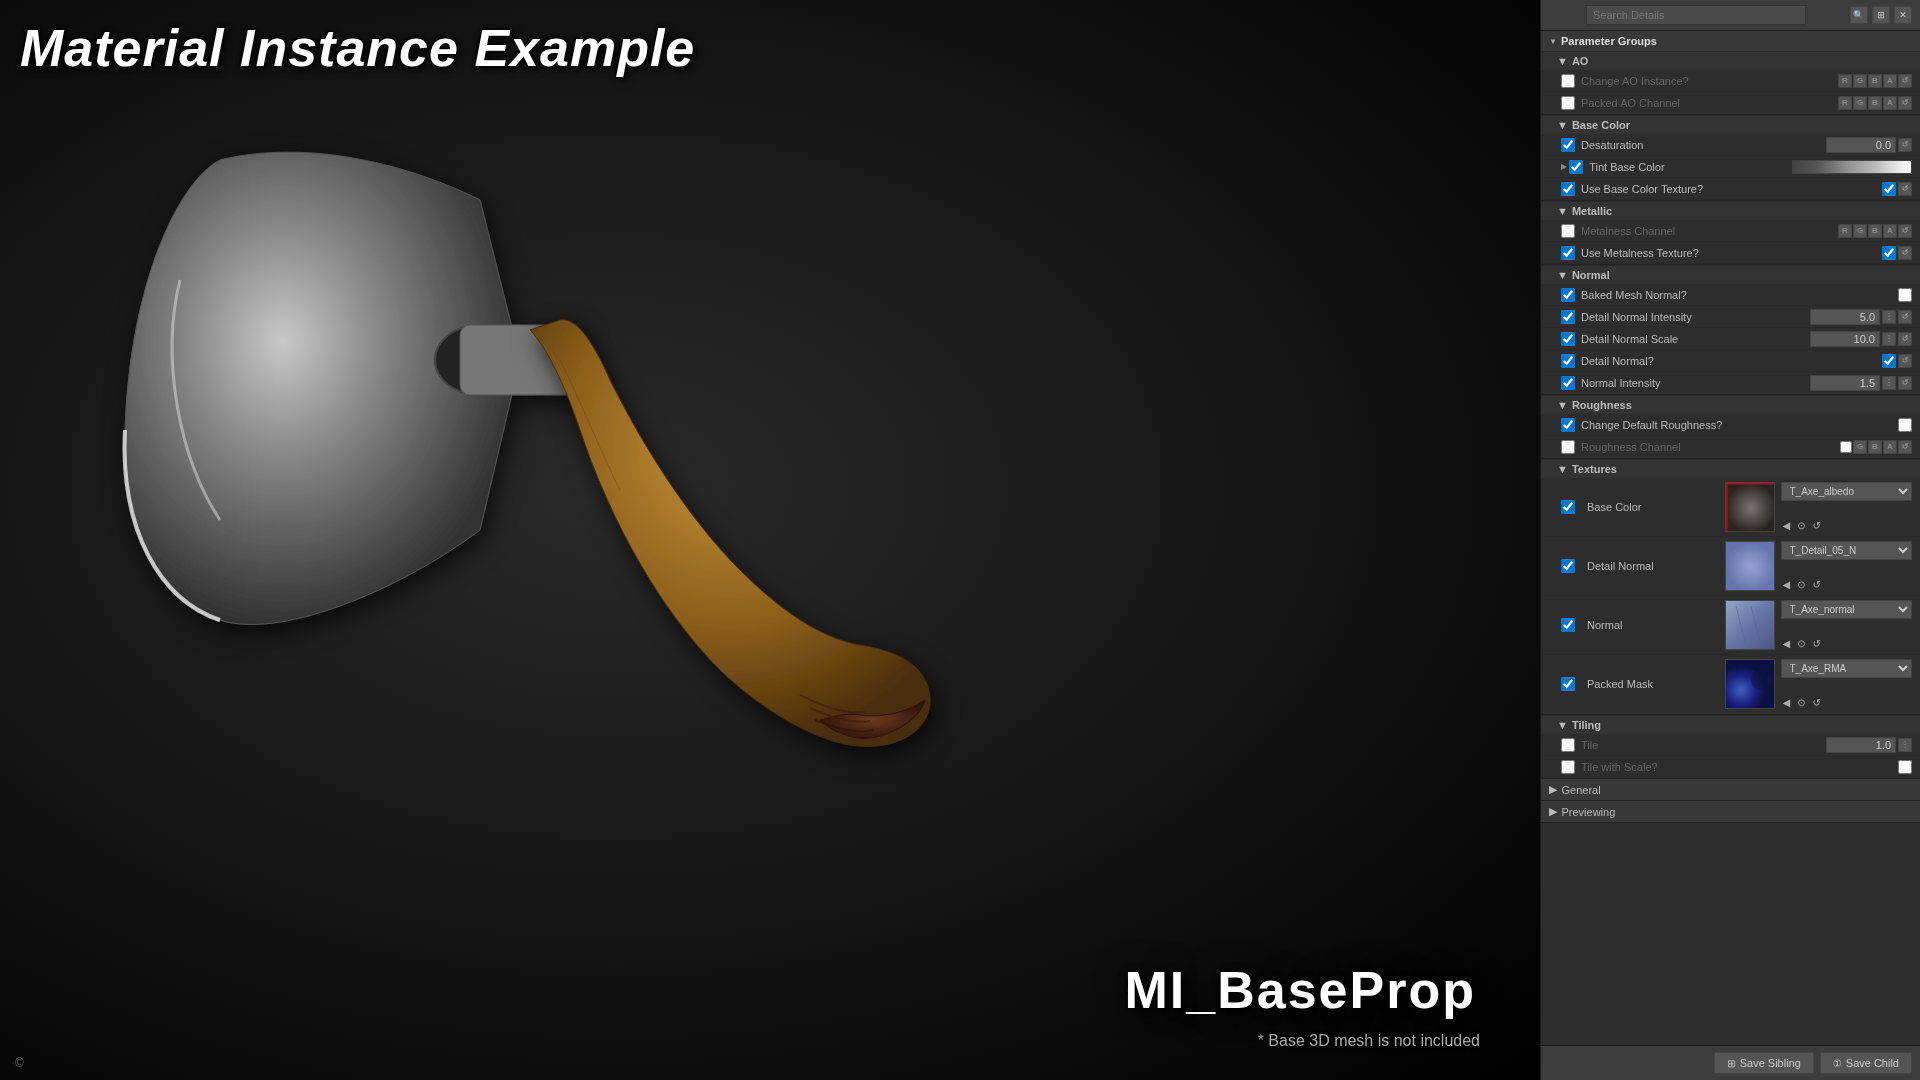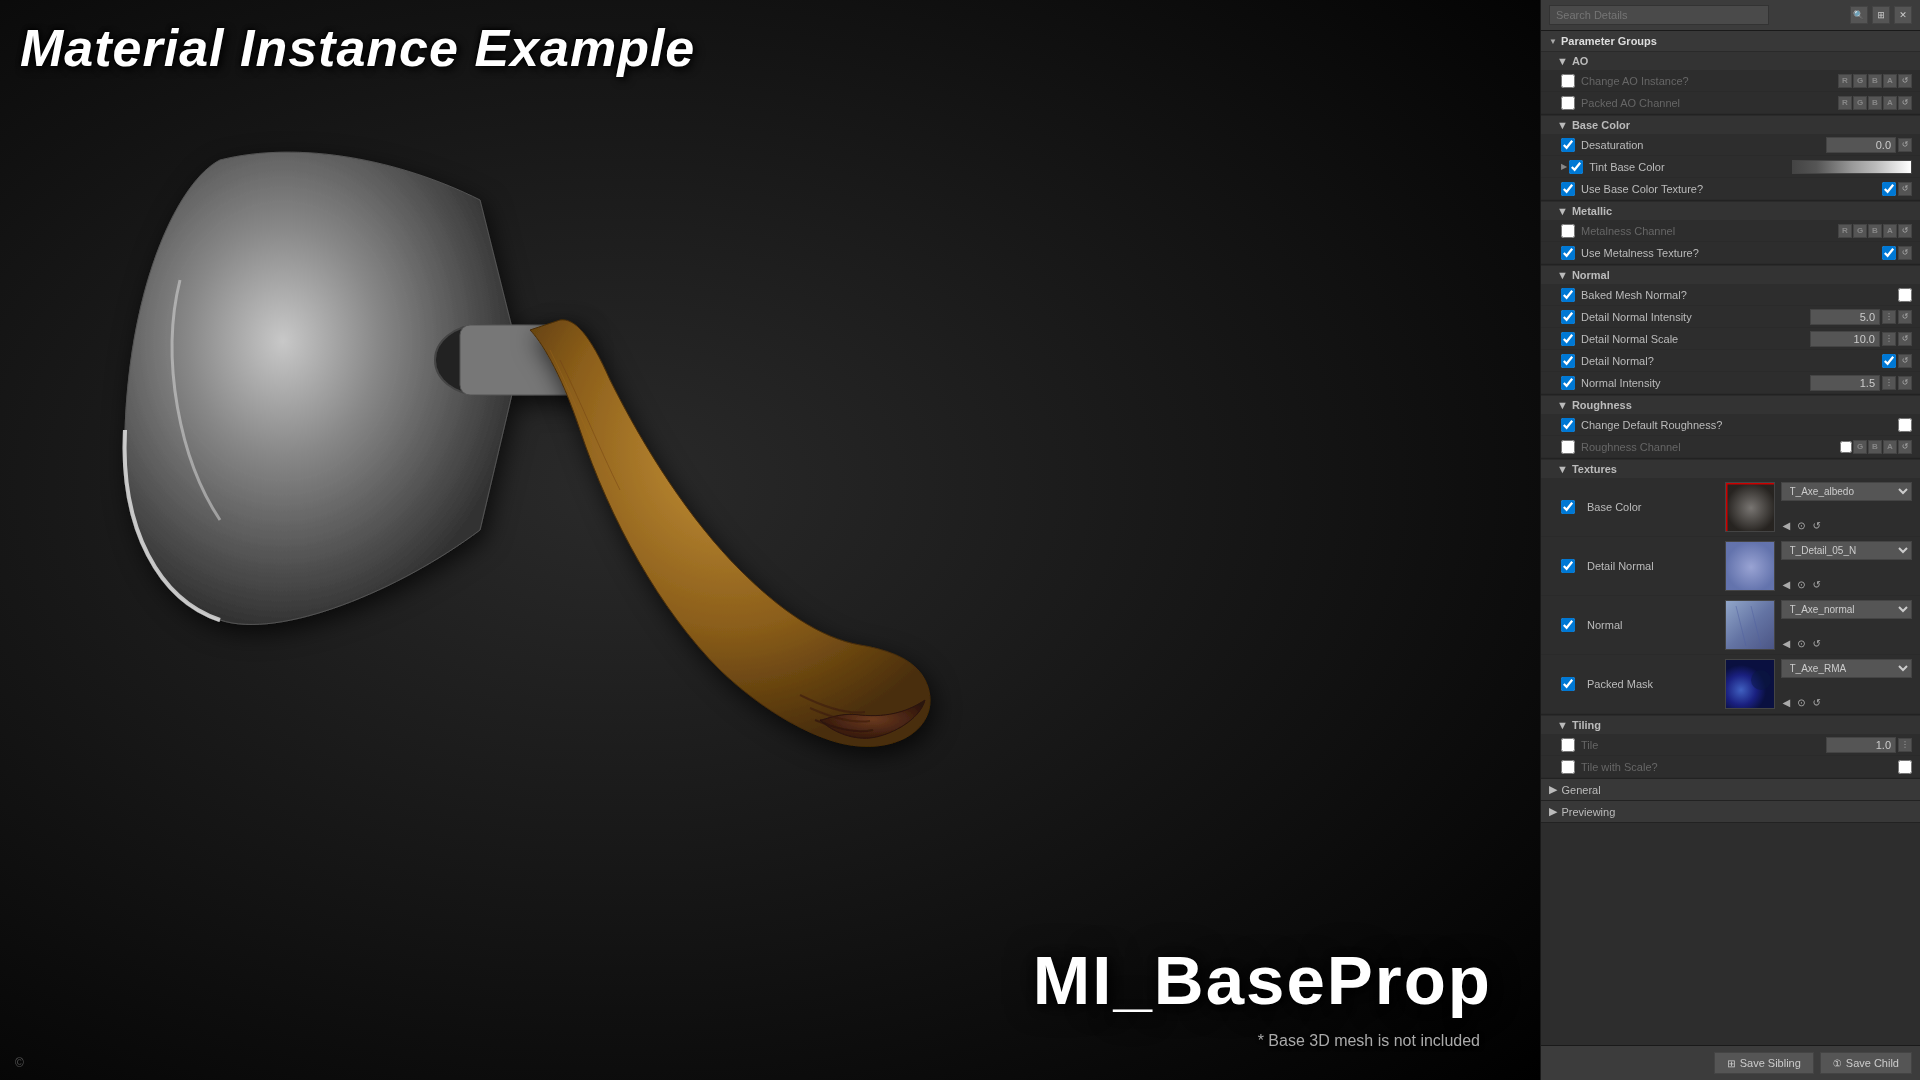--- a/index.html
+++ b/index.html
@@ -37,22 +37,22 @@
       color: #fff;
       text-shadow: 3px 3px 8px #000, -1px -1px 4px #000;
       letter-spacing: 1px;
       font-style: italic;
       line-height: 1.1;
     }
 
     .model-name-overlay {
       position: absolute;
       bottom: 60px;
-      right: 48px;
-      font-size: 69px;
+      right: 64px;
+      font-size: 52px;
       font-weight: 900;
       color: #fff;
       text-shadow: 3px 3px 12px #000, 0 0 30px rgba(0,0,0,0.8);
       letter-spacing: 2px;
     }
 
     .model-note {
       position: absolute;
       bottom: 30px;
       right: 60px;
@@ -89,20 +89,21 @@
       min-height: 28px;
     }
 
     .panel-header input {
       background: #555;
       border: 1px solid #444;
       color: #ccc;
       padding: 2px 6px;
       font-size: 11px;
       width: 200px;
+      margin-left: 37px;
     }
 
     .panel-header-icons {
       display: flex;
       gap: 4px;
       align-items: center;
     }
 
     .icon-btn {
       width: 18px;

